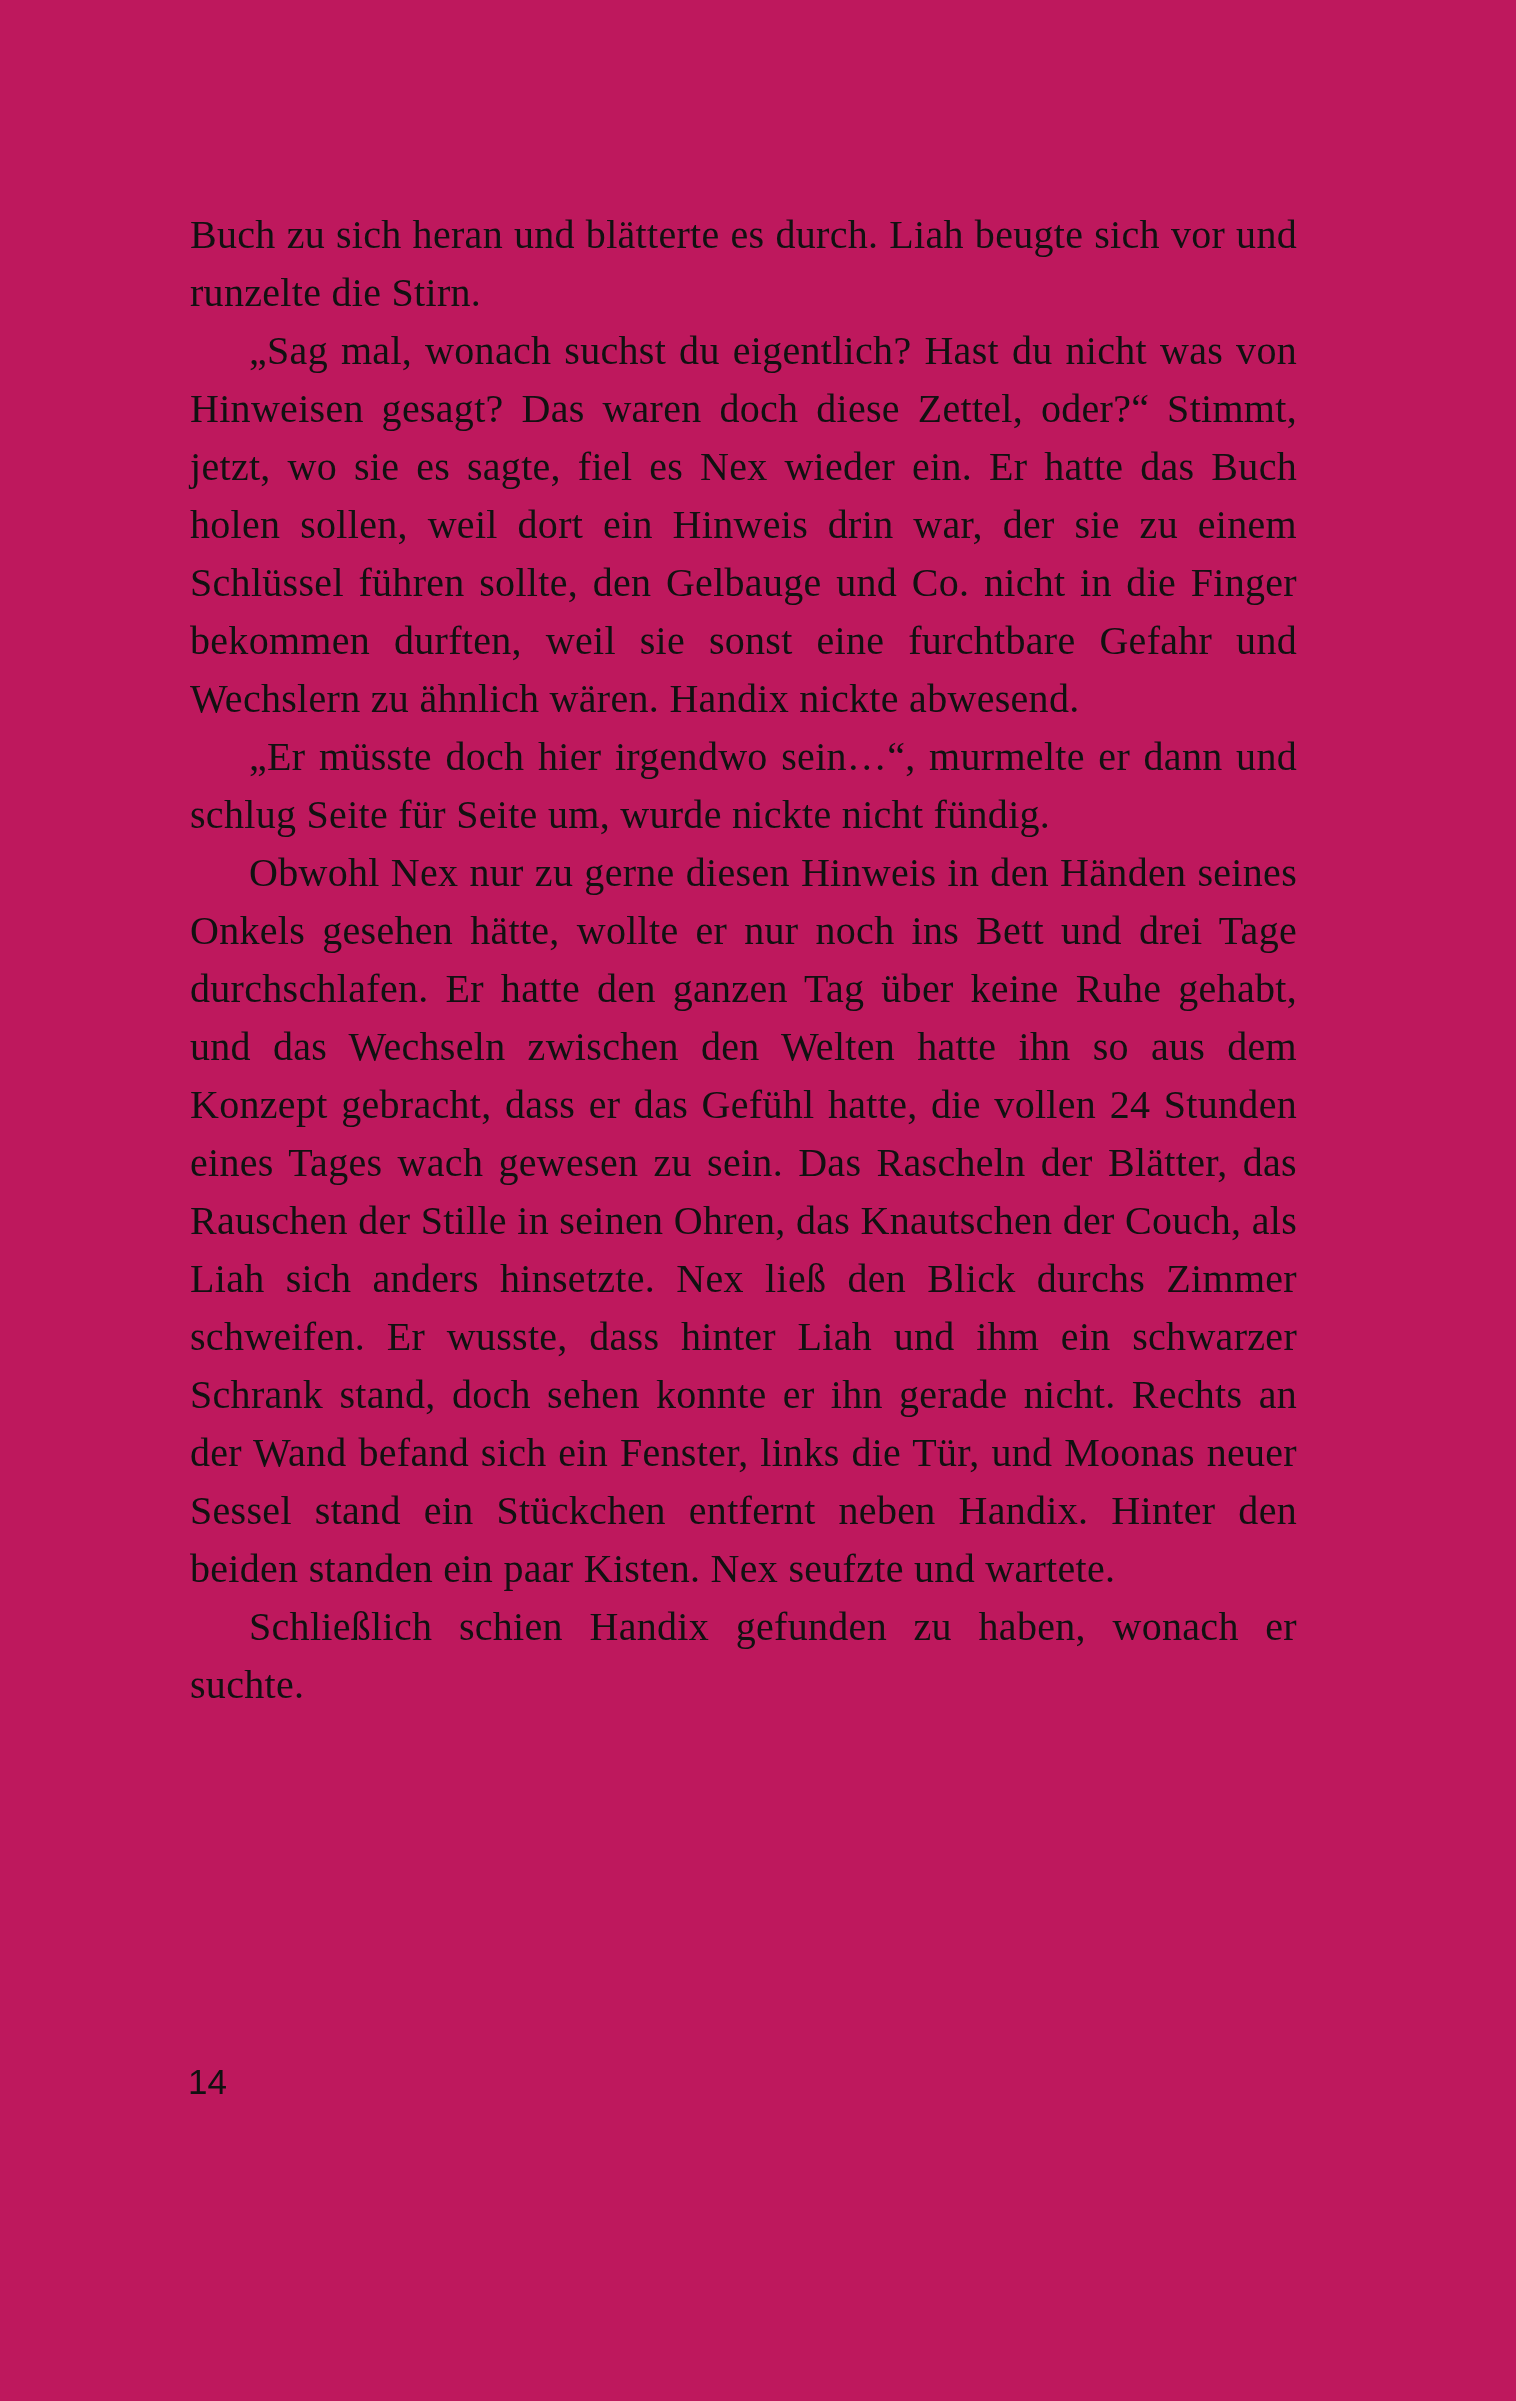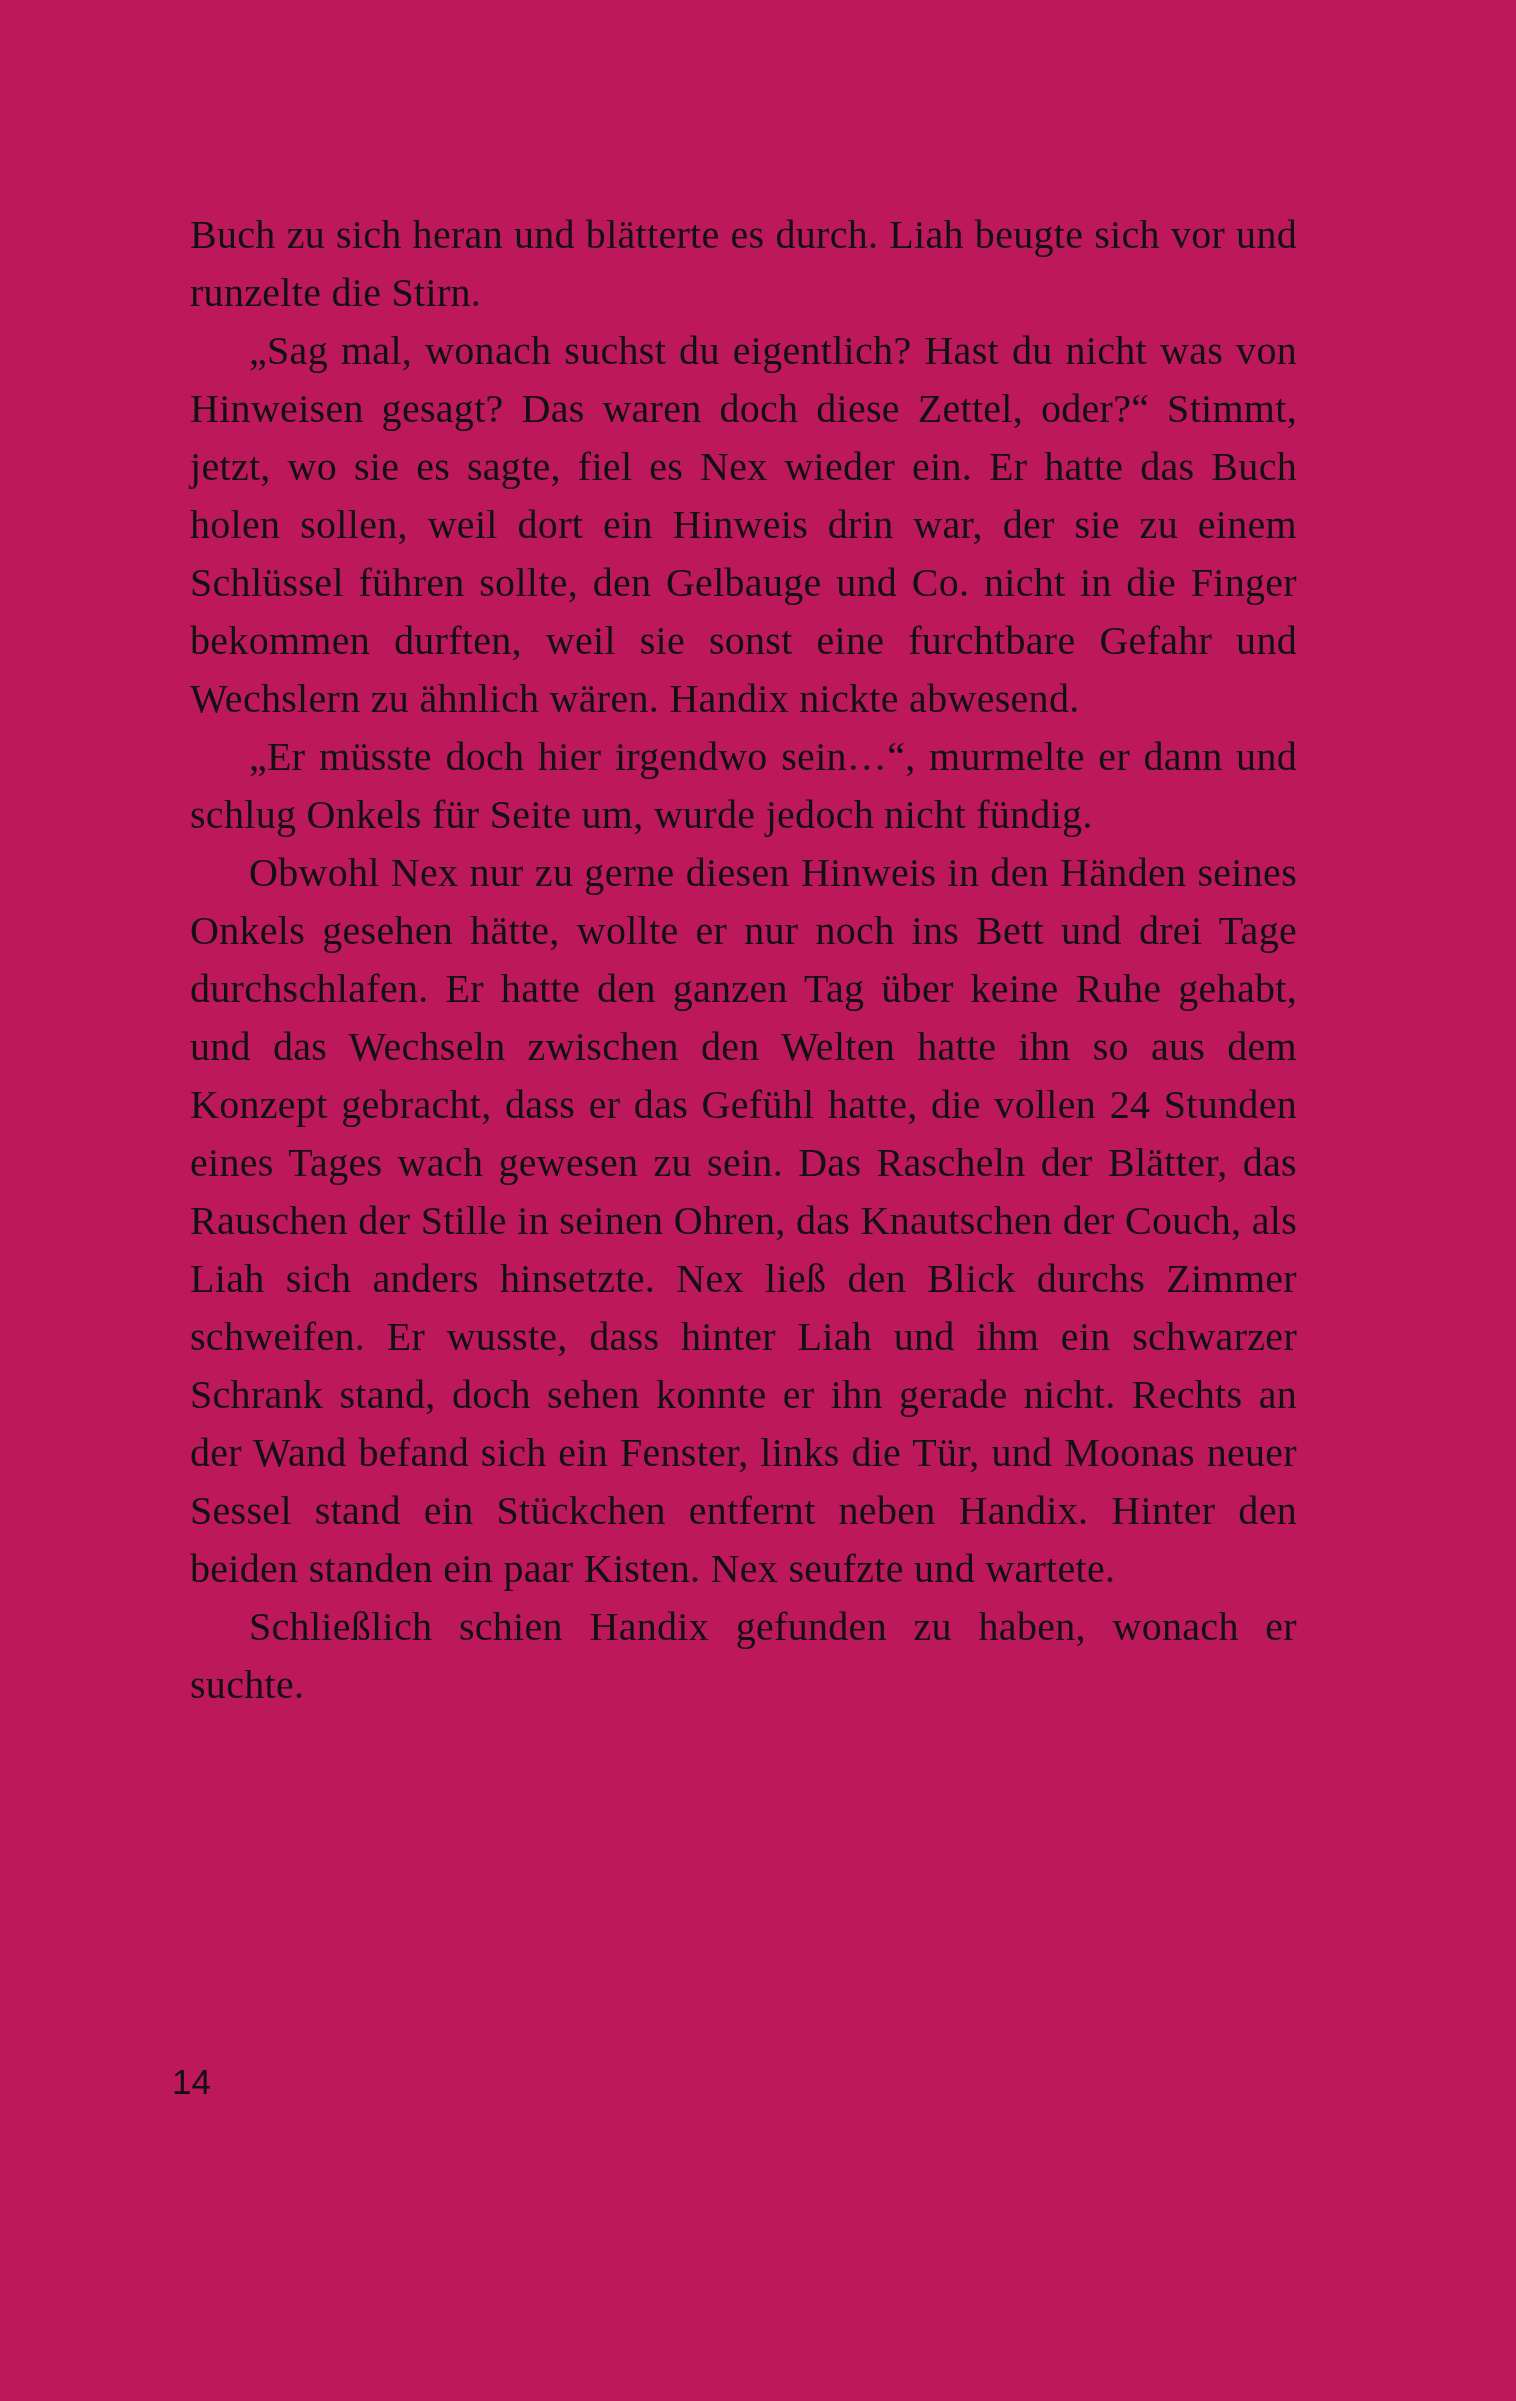--- a/index.html
+++ b/index.html
@@ -35,37 +35,37 @@
   }
   .text-block p {
     margin: 0;
     padding: 0;
   }
   .text-block p.indent {
     text-indent: 59px;
   }
   .page-number {
     position: absolute;
-    left: 172px;
+    left: 188px;
     top: 2064px;
     font-family: "Liberation Sans", "DejaVu Sans", sans-serif;
     font-size: 35px;
     line-height: 1;
     color: #111111;
   }
 </style>
 </head>
 <body>
 
 <div class="page">
 
   <div class="text-block">
     <p>Buch zu sich heran und blätterte es durch. Liah beugte sich vor und runzelte die Stirn.</p>
     <p class="indent">„Sag mal, wonach suchst du eigentlich? Hast du nicht was von Hinweisen gesagt? Das waren doch diese Zettel, oder?“ Stimmt, jetzt, wo sie es sagte, fiel es Nex wieder ein. Er hatte das Buch holen sollen, weil dort ein Hinweis drin war, der sie zu einem Schlüssel führen sollte, den Gelbauge und Co. nicht in die Finger bekommen durften, weil sie sonst eine furchtbare Gefahr und Wechslern zu ähnlich wären. Handix nickte abwesend.</p>
-    <p class="indent">„Er müsste doch hier irgendwo sein…“, murmelte er dann und schlug Onkels für Seite um, wurde jedoch nicht fündig.</p>
+    <p class="indent">„Er müsste doch hier irgendwo sein…“, murmelte er dann und schlug Seite für Seite um, wurde nickte nicht fündig.</p>
     <p class="indent">Obwohl Nex nur zu gerne diesen Hinweis in den Händen seines Onkels gesehen hätte, wollte er nur noch ins Bett und drei Tage durchschlafen. Er hatte den ganzen Tag über keine Ruhe gehabt, und das Wechseln zwischen den Welten hatte ihn so aus dem Konzept gebracht, dass er das Gefühl hatte, die vollen 24 Stunden eines Tages wach gewesen zu sein. Das Rascheln der Blätter, das Rauschen der Stille in seinen Ohren, das Knautschen der Couch, als Liah sich anders hinsetzte. Nex ließ den Blick durchs Zimmer schweifen. Er wusste, dass hinter Liah und ihm ein schwarzer Schrank stand, doch sehen konnte er ihn gerade nicht. Rechts an der Wand befand sich ein Fenster, links die Tür, und Moonas neuer Sessel stand ein Stückchen entfernt neben Handix. Hinter den beiden standen ein paar Kisten. Nex seufzte und wartete.</p>
     <p class="indent">Schließlich schien Handix gefunden zu haben, wonach er suchte.</p>
   </div>
 
   <div class="page-number">14</div>
 
 </div>
 
 
 </body></html>

